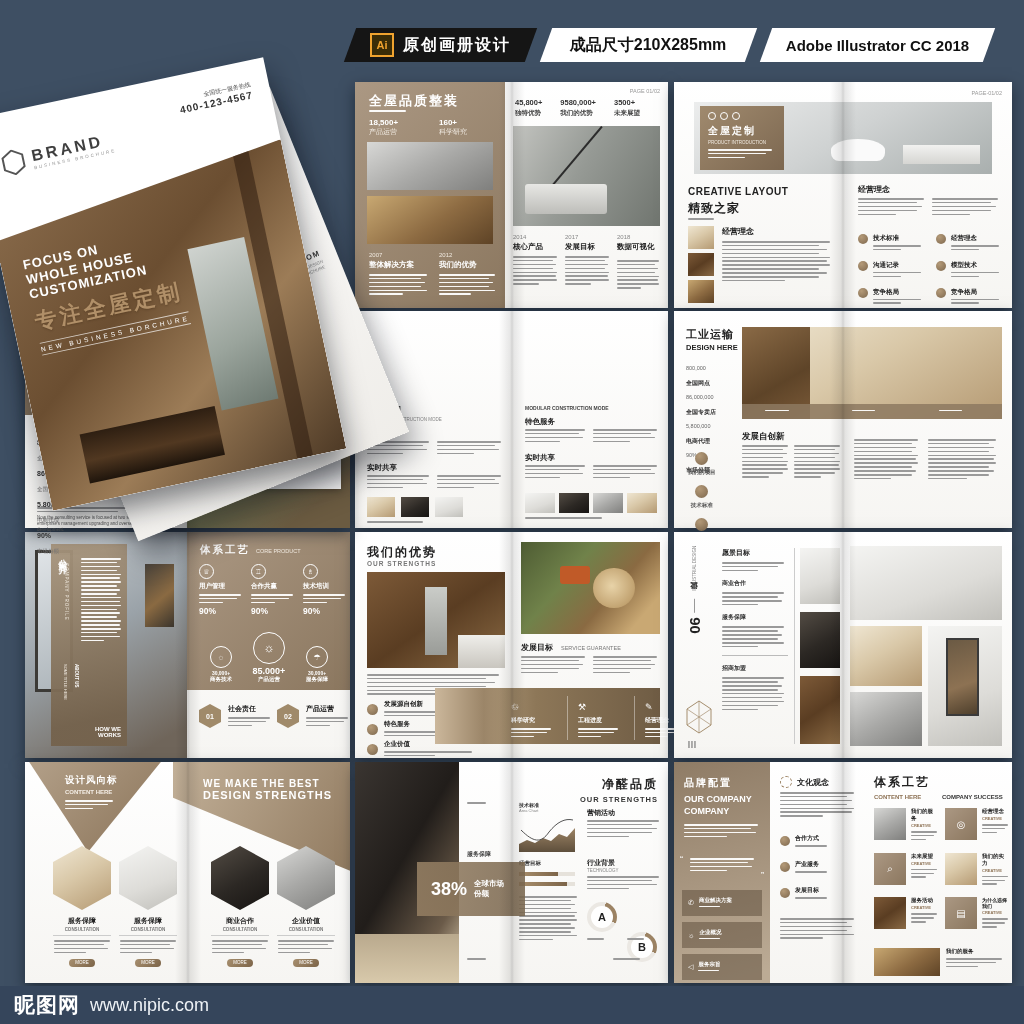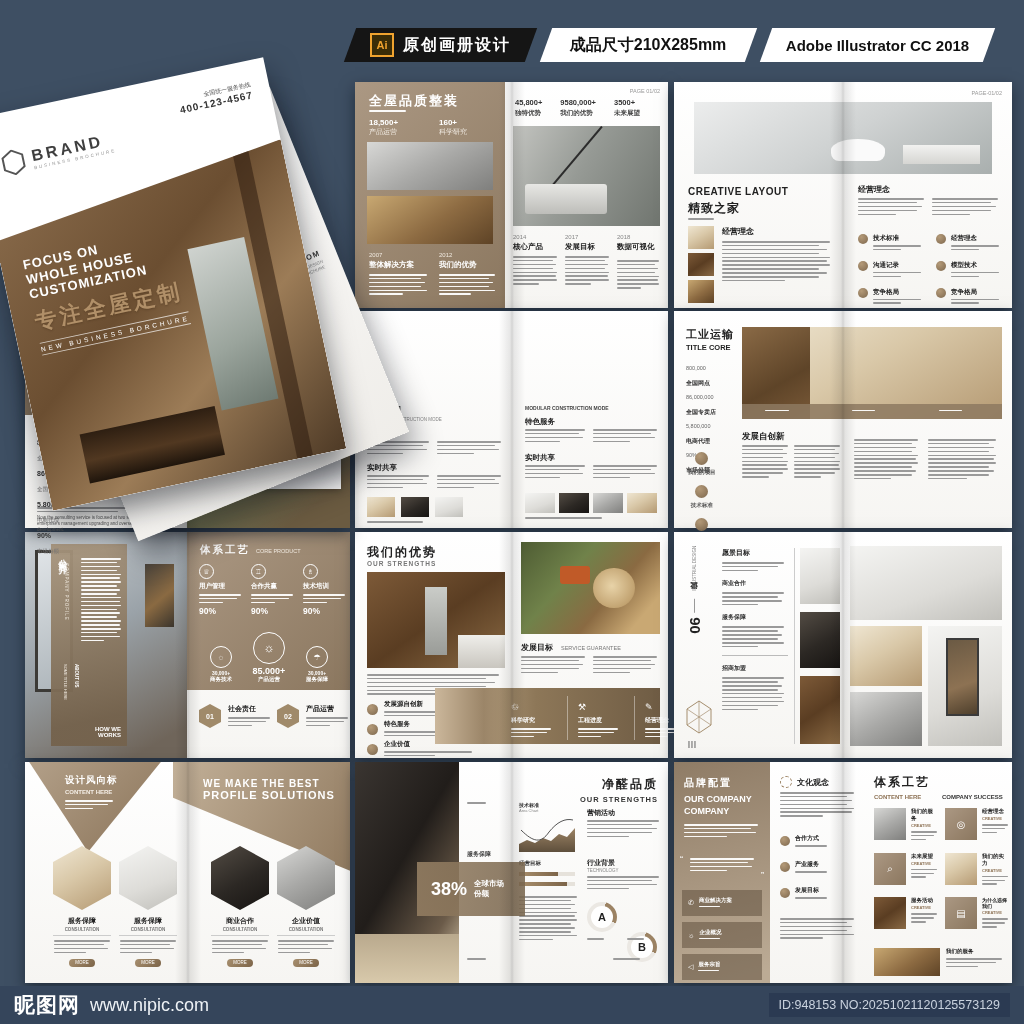--- a/index.html
+++ b/index.html
@@ -210,20 +210,34 @@
       </div>
   </div>
 </div>
 
 <div class="spread" id="s2" style="left:674px;top:82px;width:338px;height:226px">
   <div class="p" style="right:10px;top:8px;font-size:5.5px;color:#999">PAGE-01/02</div>
   <div class="ph g-bath" style="left:20px;top:20px;width:298px;height:72px">
     <div class="p" style="left:46%;bottom:18%;width:18%;height:30%;background:#fafafa;border-radius:50% 50% 8px 8px"></div>
     <div class="p" style="right:4%;bottom:14%;width:26%;height:26%;background:linear-gradient(180deg,#f2f2f0,#d5d5d2)"></div>
   </div>
+  <div class="p" style="left:26px;top:24px;width:84px;height:64px;background:linear-gradient(140deg,#a08a6e,#7c6750);padding:6px 8px;box-sizing:border-box">
+    <div style="display:flex;gap:4px;margin-bottom:4px">
+      <span class="oc" style="width:6px;height:6px;display:inline-block"></span>
+      <span class="oc" style="width:6px;height:6px;display:inline-block"></span>
+      <span class="oc" style="width:6px;height:6px;display:inline-block"></span>
+    </div>
+    <div class="b" style="font-size:10px;color:#fff;letter-spacing:2px">全屋定制</div>
+    <div style="font-size:4.5px;color:#f0e9df;margin:2px 0 4px">PRODUCT INTRODUCTION</div>
+    <div class="bars w sm" style="width:64px">
+        <i></i>
+        <i></i>
+        <i></i>
+      </div>
+  </div>
   <div class="b p" style="left:14px;top:104px;font-size:10px;color:#222;letter-spacing:.5px;font-weight:bold">CREATIVE LAYOUT</div>
   <div class="b p" style="left:14px;top:118px;font-size:12px;color:#222;letter-spacing:1px;font-weight:bold">精致之家</div>
   <div class="bars sm p" style="left:14px;top:136px;width:44px">
       <i></i>
     </div>
   <div class="ph g-bed" style="left:14px;top:144px;width:26px;height:23px"></div>
   <div class="ph g-wood" style="left:14px;top:171px;width:26px;height:23px"></div>
   <div class="ph g-warm" style="left:14px;top:198px;width:26px;height:23px"></div>
   <div class="p" style="left:48px;top:144px;width:110px">
     <div class="b" style="font-size:8px;color:#222;margin-bottom:4px">经营理念</div>
@@ -443,21 +457,21 @@
   <div class="ph g-dark" style="left:204px;top:182px;width:30px;height:20px"></div>
   <div class="ph g-gray" style="left:238px;top:182px;width:30px;height:20px"></div>
   <div class="ph g-bed" style="left:272px;top:182px;width:30px;height:20px"></div>
   <div class="bars sm p" style="left:170px;top:206px;width:132px">
       <i></i>
     </div>
 </div>
 
 <div class="spread" id="s5" style="left:674px;top:311px;width:338px;height:217px">
   <div class="b p" style="left:12px;top:16px;font-size:11px;color:#222;letter-spacing:1px;font-weight:bold">工业运输</div>
-  <div class="b p" style="left:12px;top:32px;font-size:7.5px;color:#222;font-weight:bold">TITLE CORE</div>
+  <div class="b p" style="left:12px;top:32px;font-size:7.5px;color:#222;font-weight:bold">DESIGN HERE</div>
   <div class="p" style="left:12px;top:54px">
     <div style="margin-bottom:5px"><span style="font-size:5.5px;color:#666;display:block">800,000</span><span class="b" style="font-size:6px;color:#333">全国网点</span></div>
     <div style="margin-bottom:5px"><span style="font-size:5.5px;color:#666;display:block">86,000,000</span><span class="b" style="font-size:6px;color:#333">全国专卖店</span></div>
     <div style="margin-bottom:5px"><span style="font-size:5.5px;color:#666;display:block">5,800,000</span><span class="b" style="font-size:6px;color:#333">电商代理</span></div>
     <div><span style="font-size:5.5px;color:#666;display:block">90%</span><span class="b" style="font-size:6px;color:#333">市场份额</span></div>
   </div>
   <div class="p" style="left:14px;top:140px">
     <div style="text-align:center;margin-bottom:8px"><span class="cir" style="width:13px;height:13px;display:inline-block"></span><span class="b" style="display:block;font-size:5.5px;color:#555">我们的项目</span></div>
     <div style="text-align:center;margin-bottom:8px"><span class="cir" style="width:13px;height:13px;display:inline-block"></span><span class="b" style="display:block;font-size:5.5px;color:#555">技术标准</span></div>
     <div style="text-align:center"><span class="cir" style="width:13px;height:13px;display:inline-block"></span><span class="b" style="display:block;font-size:5.5px;color:#555">产品优势</span></div>
@@ -819,21 +833,21 @@
     <div class="b" style="font-size:9.5px;color:#fff;letter-spacing:1px">设计风向标</div>
     <div class="b" style="font-size:6px;color:#f4eee6;margin:2px 0 5px">CONTENT HERE</div>
     <div class="bars w sm" style="width:48px">
         <i></i>
         <i></i>
         <i></i>
       </div>
   </div>
   <div class="p" style="left:178px;top:16px;z-index:2">
     <div class="b" style="font-size:10px;color:#fff;letter-spacing:1px">WE MAKE THE BEST</div>
-    <div class="b" style="font-size:11px;color:#fff;letter-spacing:1px">PROFILE SOLUTIONS</div>
+    <div class="b" style="font-size:11px;color:#fff;letter-spacing:1px">DESIGN STRENGTHS</div>
   </div>
   <div class="ph hex g-bed" style="left:28px;top:84px;width:58px;height:64px;z-index:2"></div>
   <div class="ph hex g-white" style="left:94px;top:84px;width:58px;height:64px;z-index:2"></div>
   <div class="ph hex g-dark" style="left:186px;top:84px;width:58px;height:64px;z-index:2"></div>
   <div class="ph hex g-gray" style="left:252px;top:84px;width:58px;height:64px;z-index:2"></div>
   <div class="p" style="left:28px;top:154px;width:58px;text-align:center;z-index:2">
     <div class="b" style="font-size:7px;color:#222">服务保障</div>
     <div class="b" style="font-size:4.5px;color:#777;margin:1px 0 4px;border-bottom:1px solid #ccc;padding-bottom:3px">CONSULTATION</div>
     <div class="bars sm" style="width:56px;margin:0 auto">
         <i></i>
@@ -1144,14 +1158,13 @@
         <i></i>
         <i></i>
         <i></i>
       </div>
   </div>
 </div>
 
 <div class="p" id="ftr" style="left:0;top:986px;width:1024px;height:38px;background:#35455b;display:flex;align-items:center;padding:0 14px;box-sizing:border-box;z-index:9">
   <span class="b" style="font-size:21px;color:#fff;letter-spacing:1px">昵图网</span>
   <span style="font-size:18px;color:#eef2f6;margin-left:10px">www.nipic.com</span>
-  <span style="margin-left:auto;background:#2b3a52;color:#c9d2de;font-size:12.5px;padding:5px 10px">ID:948153 NO:20251021120125573129</span>
 </div>
 
 </body></html>

